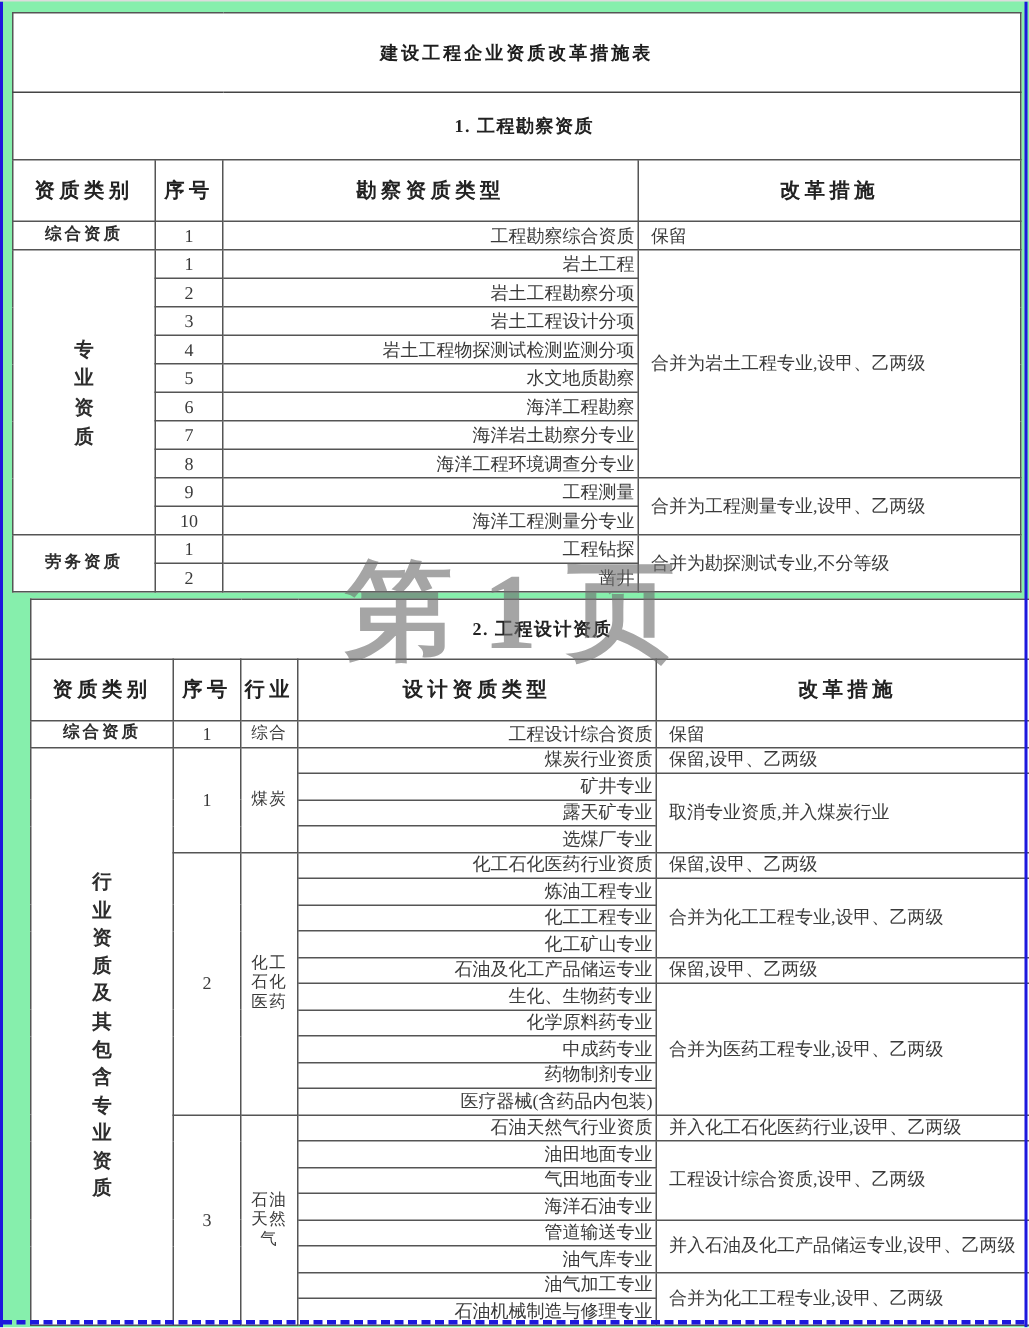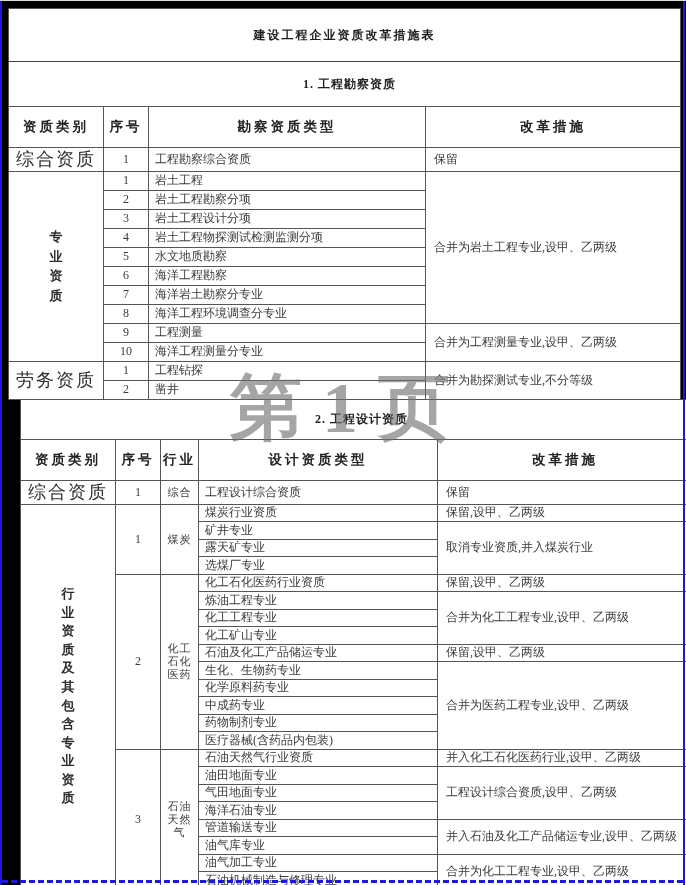--- a/index.html
+++ b/index.html
@@ -1,19 +1,19 @@
 <!DOCTYPE html>
 <html><head>
 <meta charset="utf-8">
 <style>
   html,body{margin:0;padding:0;background:#ffffff;}
   .page{
     position:relative;
     width:686px;height:885px;
-    background:#000000;
+    background:#86efac;
     overflow:hidden;
     font-family:"Liberation Serif", serif;
     color:#3a3a3a;
     border-top:1px solid #dcdcdc;
     box-sizing:border-box;
   }
   
   .edge-left{position:absolute;left:0;top:0;bottom:0;width:2px;background:#1d18dd;z-index:12;}
   .edge-right{position:absolute;right:1px;top:0;bottom:0;width:2px;background:#1d18dd;z-index:12;}
   .edge-bottom{position:absolute;left:2px;right:3px;top:879px;height:0;border-top:3px dashed #1d18dd;z-index:12;}
@@ -47,27 +47,27 @@
     letter-spacing:2px;color:#1e1e1e;
   }
   .section-title{
     font-size:15px;font-weight:bold;text-align:center;
     letter-spacing:1px;color:#222222;
   }
   .qtable th{
     font-size:13.5px;font-weight:bold;text-align:center;
     letter-spacing:3px;color:#222222;
   }
-  td.cat{font-weight:normal;text-align:center;letter-spacing:2px;font-size:18px;color:#2d2d2d;}
+  td.cat{font-weight:bold;text-align:center;letter-spacing:2px;font-size:11px;color:#2d2d2d;}
   td.vcat{font-weight:bold;text-align:center;white-space:pre-line;font-size:13px;color:#2d2d2d;}
   #t1 td.vcat{line-height:19.5px;}
   #t2 td.vcat{line-height:18.6px;}
   td.num{text-align:center;font-size:12px;}
   td.ind{text-align:center;white-space:pre-line;font-size:11px;line-height:13px;letter-spacing:1px;}
-  td.type{text-align:left;padding-left:6px;}
+  td.type{text-align:right;padding-left:6px;}
   td.measure{text-align:left;padding-left:8px;}
 
   .watermark{
     position:absolute;
     left:230px;top:371px;
     font-size:72px;font-weight:bold;
     color:#6f6f6f;opacity:0.62;
     letter-spacing:20px;line-height:1;
     white-space:nowrap;
     z-index:6;

